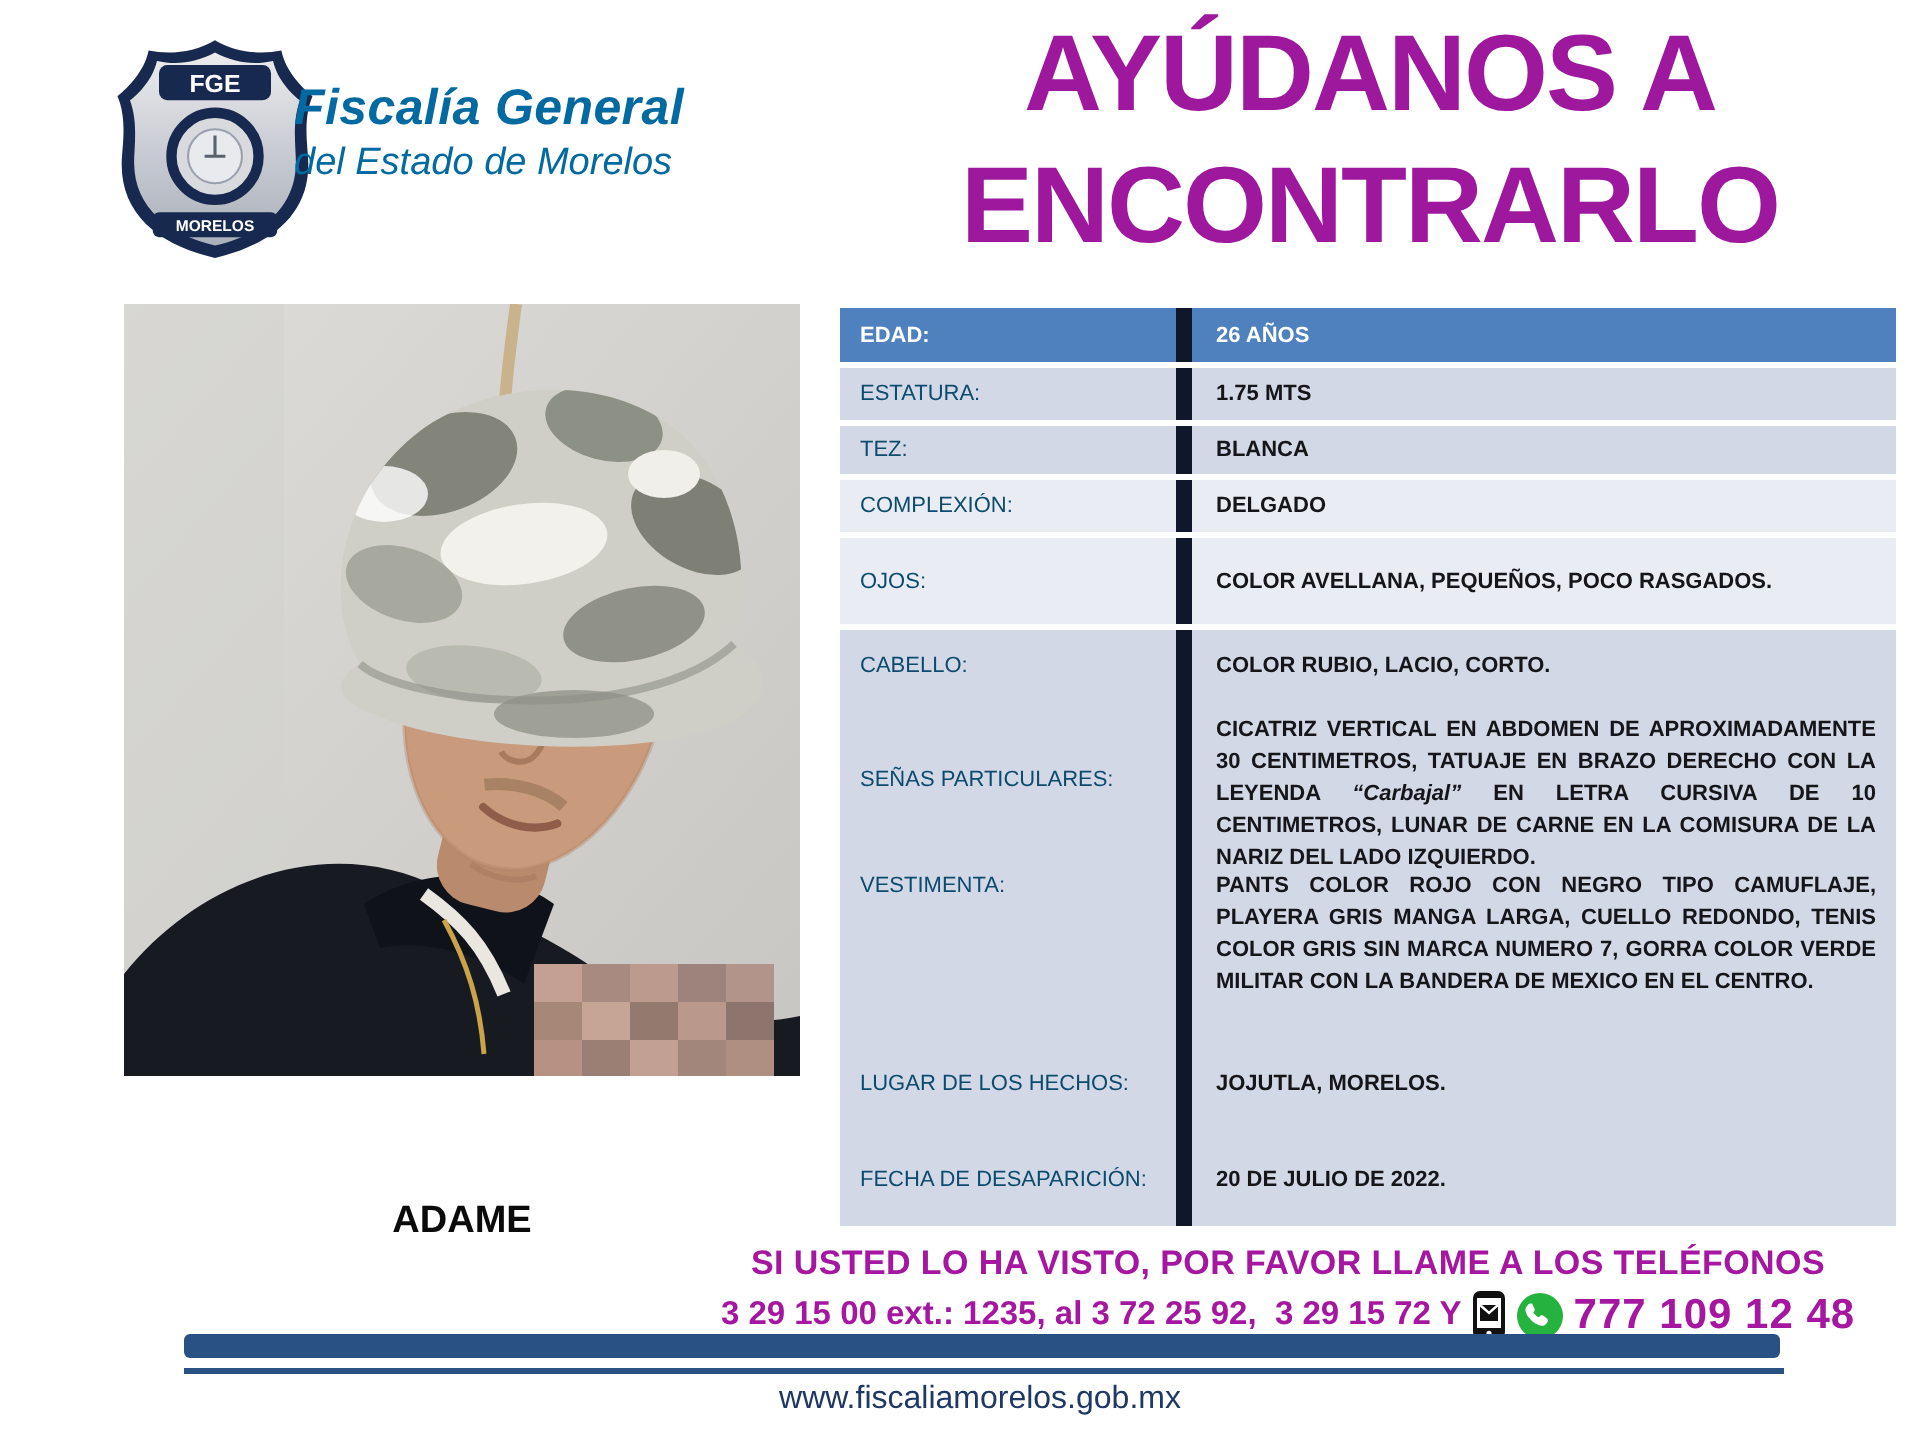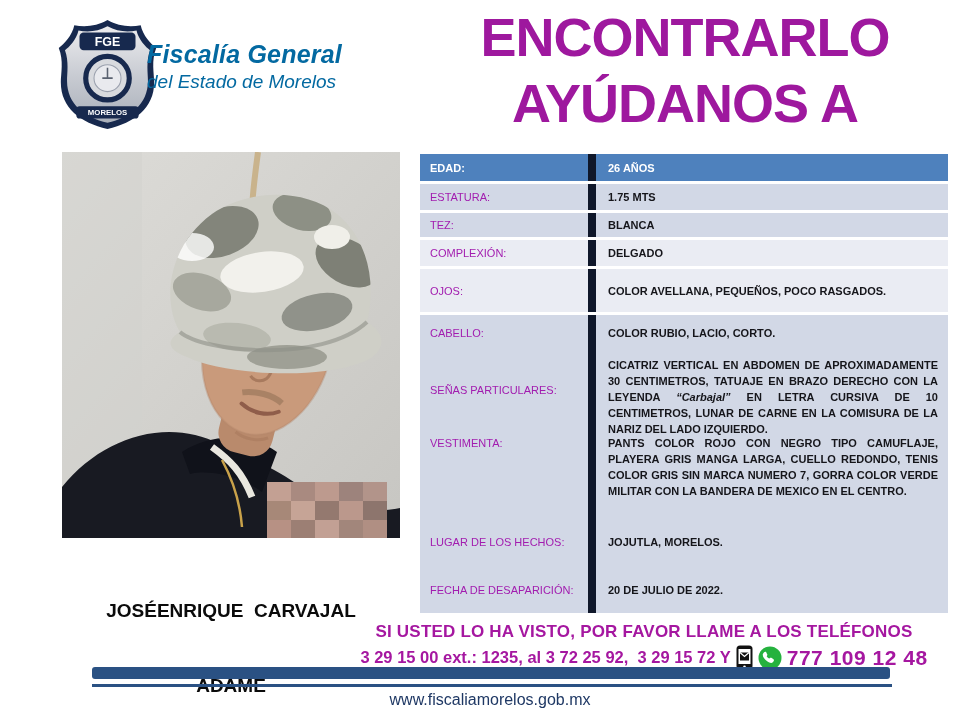--- a/index.html
+++ b/index.html
@@ -17,21 +17,21 @@
   
   .photo{position:absolute;left:62px;top:152px;width:338px;height:386px;overflow:hidden;
       background:#d8d7d3;}
   .person-name{position:absolute;left:50px;top:548px;width:362px;text-align:center;
       font-weight:bold;font-size:19px;line-height:25px;color:#0b0b0b;white-space:pre-wrap;}
 
   
   .dtable{position:absolute;left:420px;top:154px;width:528px;font-size:11px;}
   .trow{display:flex;border-bottom:3px solid #ffffff;box-sizing:border-box;}
   .cell-label{flex:0 0 168px;display:flex;align-items:center;padding-left:10px;
-      box-sizing:border-box;color:#a21caf;}
+      box-sizing:border-box;color:#0c4a6e;}
   .cell-value{flex:1;border-left:8px solid #0f172a;display:flex;align-items:center;
       padding:3px 10px 3px 12px;box-sizing:border-box;font-weight:bold;color:#15151a;
       line-height:16px;}
   .header-row{background:#4E81BD;height:30px;}
   .header-row .cell-label,.header-row .cell-value{color:#ffffff;font-weight:bold;}
   .r-dark{background:#D2D8E6;}
   .r-light{background:#EAECF3;}
   .h29{height:29px;} .h27{height:27px;} .h46{height:46px;}
   .big-block{background:#D2D8E6;border-bottom:none;}
   .sub{display:flex;}
@@ -76,22 +76,22 @@
     <path d="M50,48 L50,58 M45,58 L55,58" stroke="#5a6270" stroke-width="1.5"></path>
     <rect x="20" y="85" width="60" height="12" rx="3" fill="#17294e"></rect>
     <text x="50" y="94" text-anchor="middle" font-family="Liberation Sans, sans-serif" font-size="7.5" font-weight="bold" fill="#ffffff">MORELOS</text>
   </svg>
 </div>
 <div class="org-text">
   <div class="org-line1">Fiscalía General</div>
   <div class="org-line2">del Estado de Morelos</div>
 </div>
 <div class="poster-title">
+  <div>AYÚDANOS A</div>
   <div>ENCONTRARLO</div>
-  <div>AYÚDANOS A</div>
 </div>
 
 <div class="photo">
   <svg width="338" height="386" viewBox="0 0 338 386">
     <defs>
       <linearGradient id="wall" x1="0" y1="0" x2="1" y2="1">
         <stop offset="0" stop-color="#dddcd8"></stop>
         <stop offset="1" stop-color="#c7c6c2"></stop>
       </linearGradient>
       <clipPath id="hatClip">
@@ -168,21 +168,20 @@
         <rect x="301" y="349" width="24" height="19" fill="#8d756d"></rect>
       <rect x="205" y="368" width="24" height="18" fill="#b79184"></rect>
         <rect x="229" y="368" width="24" height="18" fill="#9c7f74"></rect>
         <rect x="253" y="368" width="24" height="18" fill="#c2a094"></rect>
         <rect x="277" y="368" width="24" height="18" fill="#a2867b"></rect>
         <rect x="301" y="368" width="24" height="18" fill="#b08f83"></rect>
     </g>
   </svg>
 </div>
 <div class="person-name">
-  <div>JOSÉENRIQUE  CARVAJAL</div>
   <div>ADAME</div>
 </div>
 
 <div class="dtable">
   <div class="trow header-row">
     <div class="cell-label">EDAD:</div>
     <div class="cell-value">26 AÑOS</div>
   </div>
   <div class="trow r-dark h29">
     <div class="cell-label">ESTATURA:</div>

